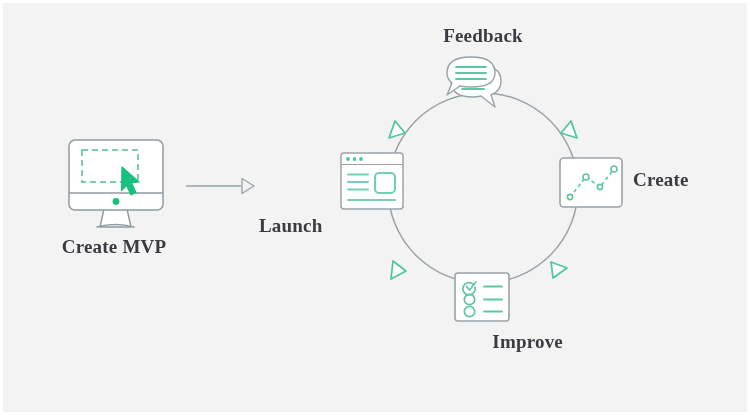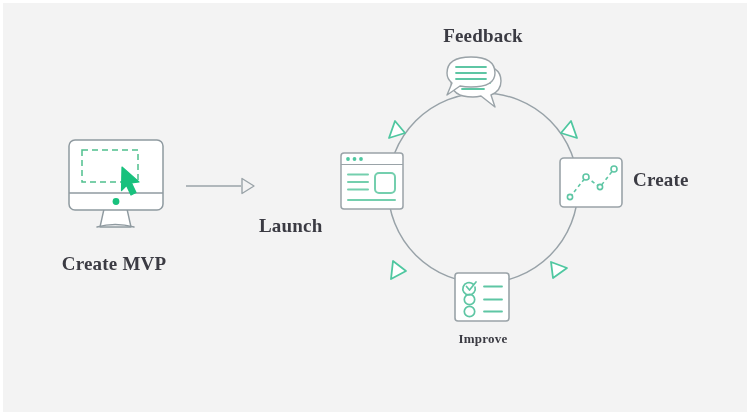--- a/index.html
+++ b/index.html
@@ -19,21 +19,21 @@
   }
   .label {
     position: absolute;
     font-family: "Liberation Serif", serif;
     font-weight: bold;
     color: #3b3b43;
     white-space: nowrap;
     letter-spacing: 0.2px;
   }
   #label-create-mvp {
-    left: 0; top: 250px;
+    left: 0; top: 233px;
     width: 222px;
     text-align: center;
     font-size: 19px;
   }
   #label-launch {
     left: 256px; top: 172px;
     font-size: 19px;
     margin-top: 40px;
   }
   #label-feedback {
@@ -42,22 +42,22 @@
     text-align: center;
     font-size: 19px;
   }
   #label-analyze {
     left: 630px; top: 166px;
     font-size: 19px;
   }
   #label-improve {
     left: 400px; top: 328px;
     width: 160px;
-    text-align: center;
-    font-size: 13px;
+    text-align: right;
+    font-size: 19px;
     font-family: Liberation Serif, serif;
   }
   .svg-layer {
     position: absolute;
     left: 0; top: 0;
     width: 750px;
     height: 415px;
   }
 </style>
 </head>

